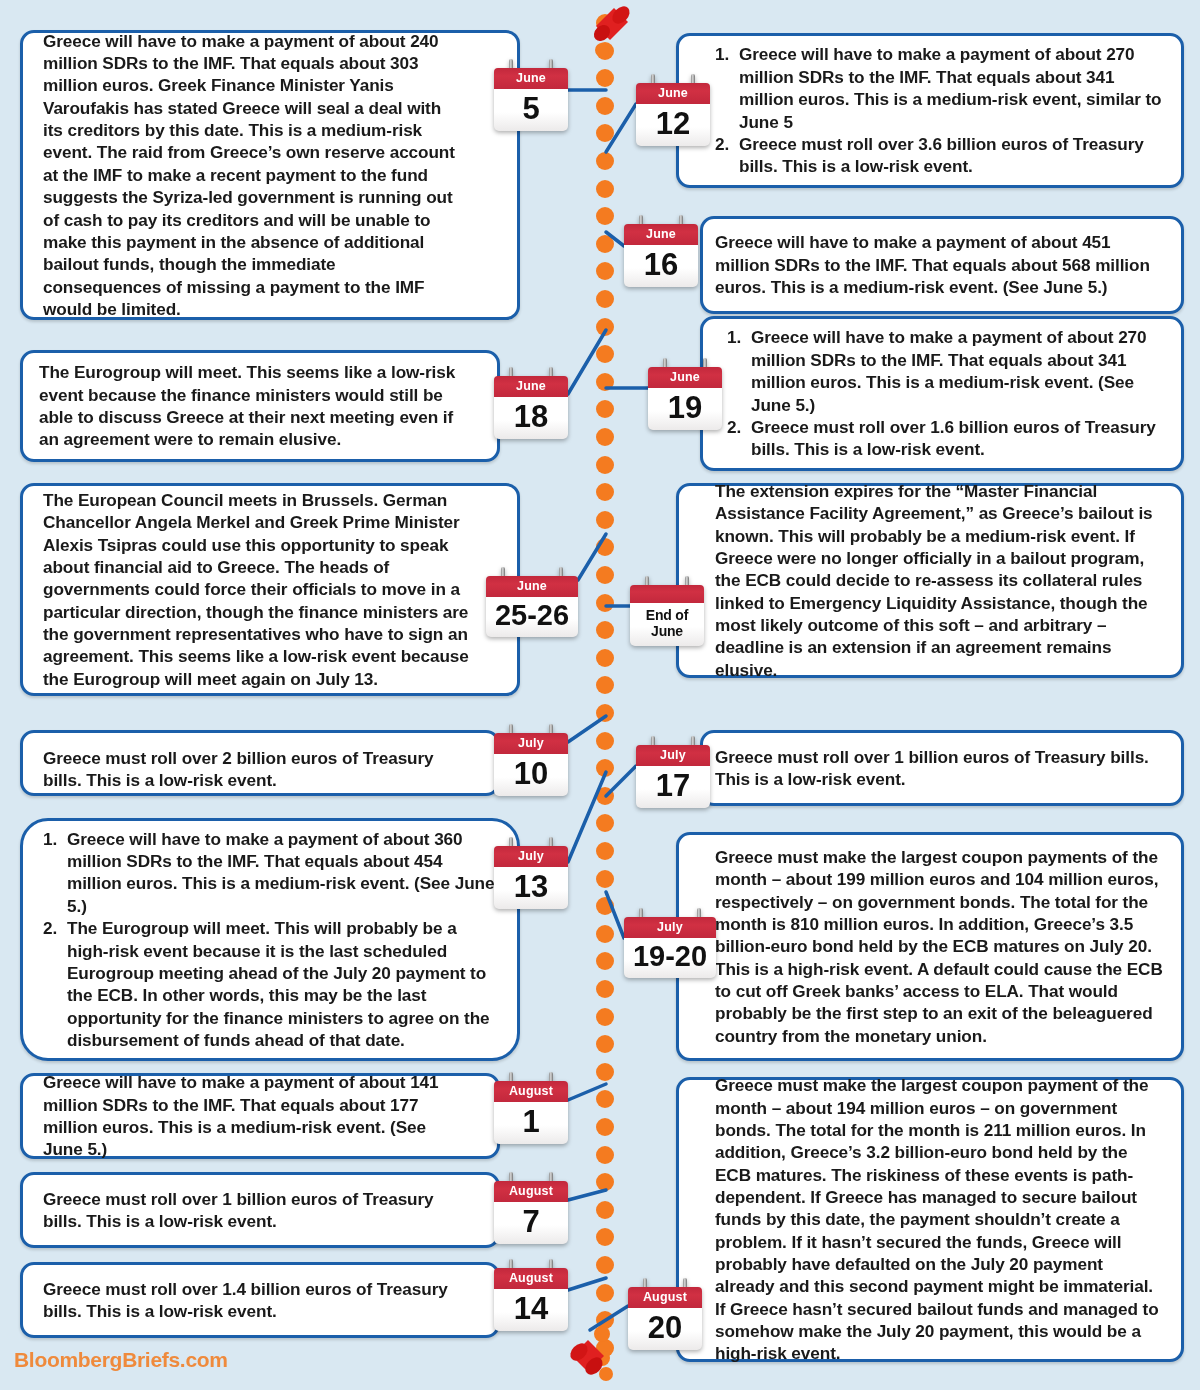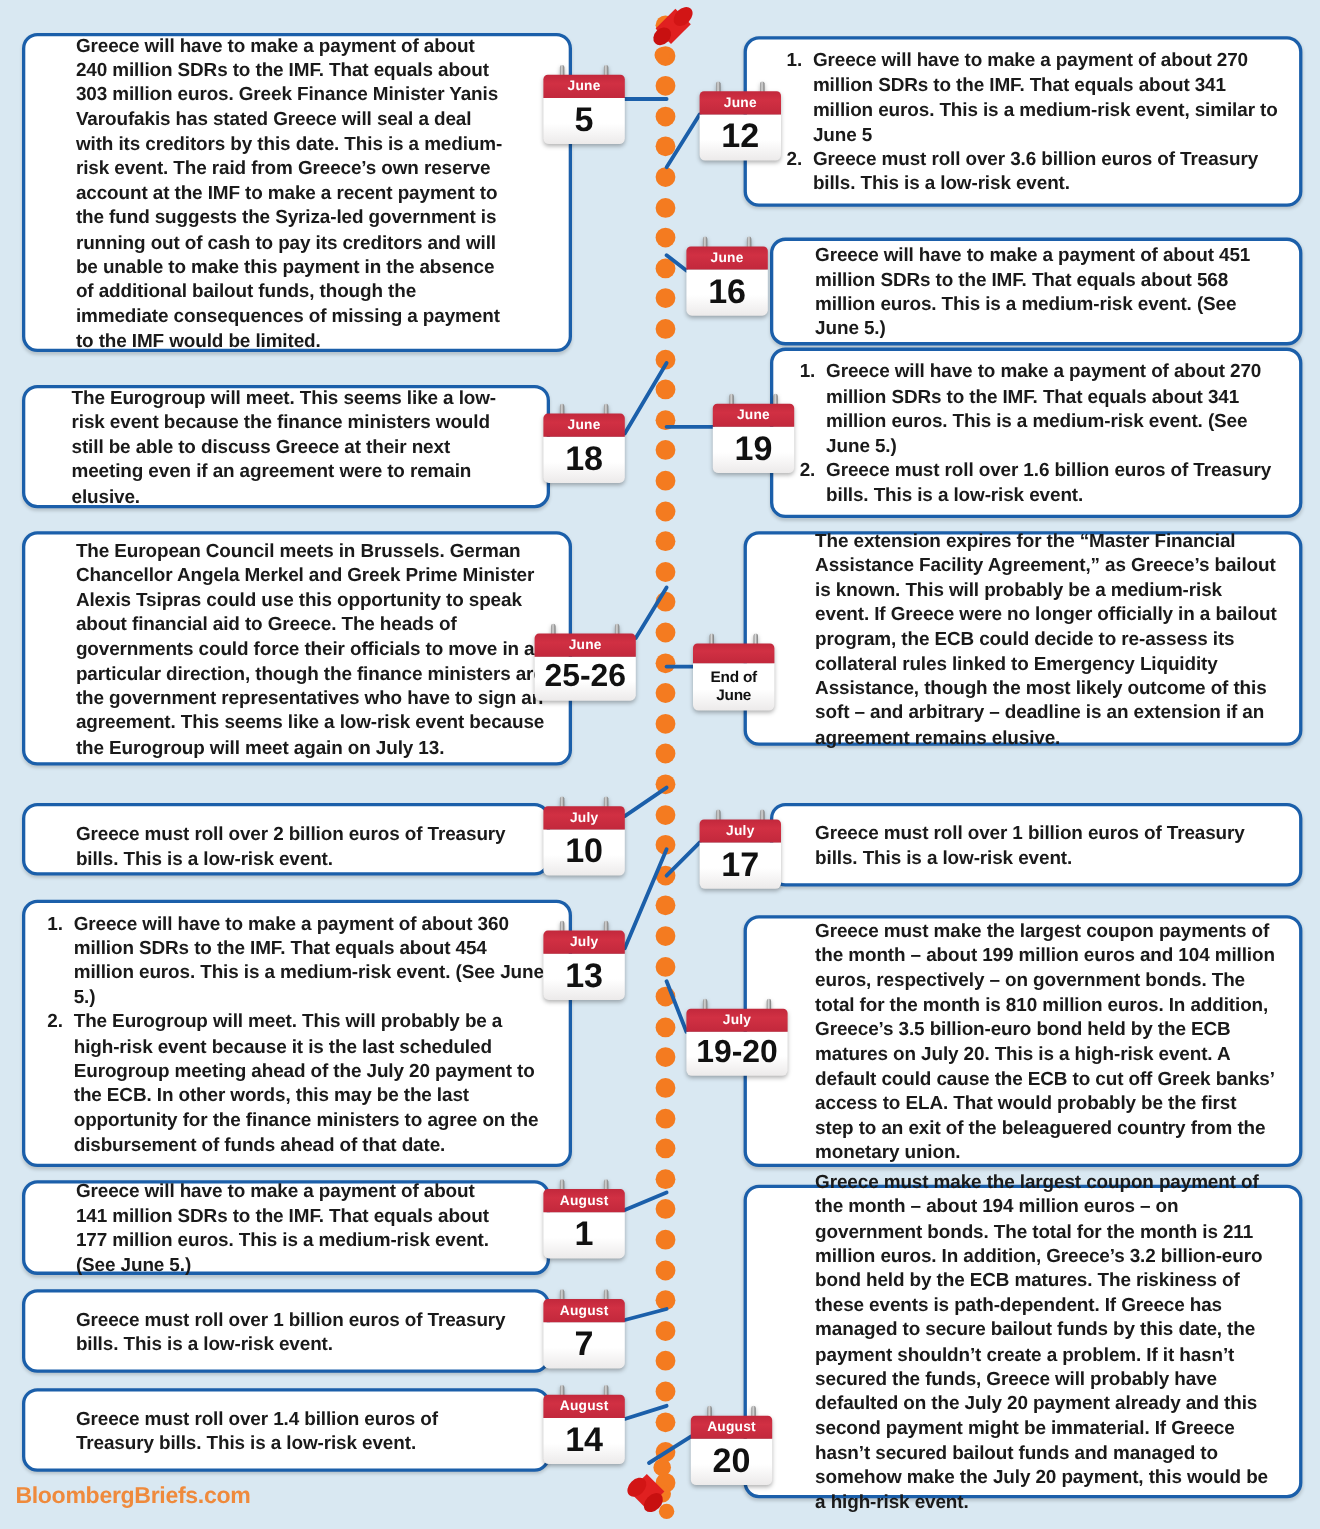--- a/index.html
+++ b/index.html
@@ -64,21 +64,20 @@
     align-items: center;
   }
   .ev-inner { width: 100%; }
 
   .ev-text {
     font-size: 17.2px;
     line-height: 1.30;
     color: #1a1a1a;
     font-weight: 600;
     letter-spacing: -0.1px;
-    margin-left: 26px;
   }
 
   
   ol.ev-list {
     list-style: none;
     counter-reset: evitem;
   }
   ol.ev-list > li {
     counter-increment: evitem;
     position: relative;
@@ -391,21 +390,21 @@
         </div>
       </div>
       <div class="cal" style="left: 636px; top: 736px;">
         <div class="cal-rings">
           <div class="cal-ring l"></div>
           <div class="cal-ring r"></div>
         </div>
         <div class="cal-head" style="background: linear-gradient(rgb(194, 40, 60) 0%, rgb(209, 48, 67) 38%, rgb(194, 40, 60) 100%);">July</div>
         <div class="cal-body">17</div>
       </div>
-      <div class="ev-box" style="left: 20px; top: 818px; width: 500px; height: 243px; padding: 12px 22px 12px 20px; border-color: rgb(27, 95, 170);">
+      <div class="ev-box" style="left: 20px; top: 818px; width: 500px; height: 243px; padding: 12px 22px 12px 20px; border-color: rgb(27, 95, 170); border-radius: 28px;">
         <div class="ev-inner">
           <ol class="ev-list">
             <li>Greece will have to make a payment of about 360 million SDRs to the IMF. That equals about 454 million euros. This is a medium-risk event. (See June 5.)</li>
             <li>The Eurogroup will meet. This will probably be a high-risk event because it is the last scheduled Eurogroup meeting ahead of the July 20 payment to the ECB. In other words, this may be the last opportunity for the finance ministers to agree on the disbursement of funds ahead of that date.</li>
           </ol>
         </div>
       </div>
       <div class="cal" style="left: 494px; top: 837px;">
         <div class="cal-rings">
           <div class="cal-ring l"></div>

